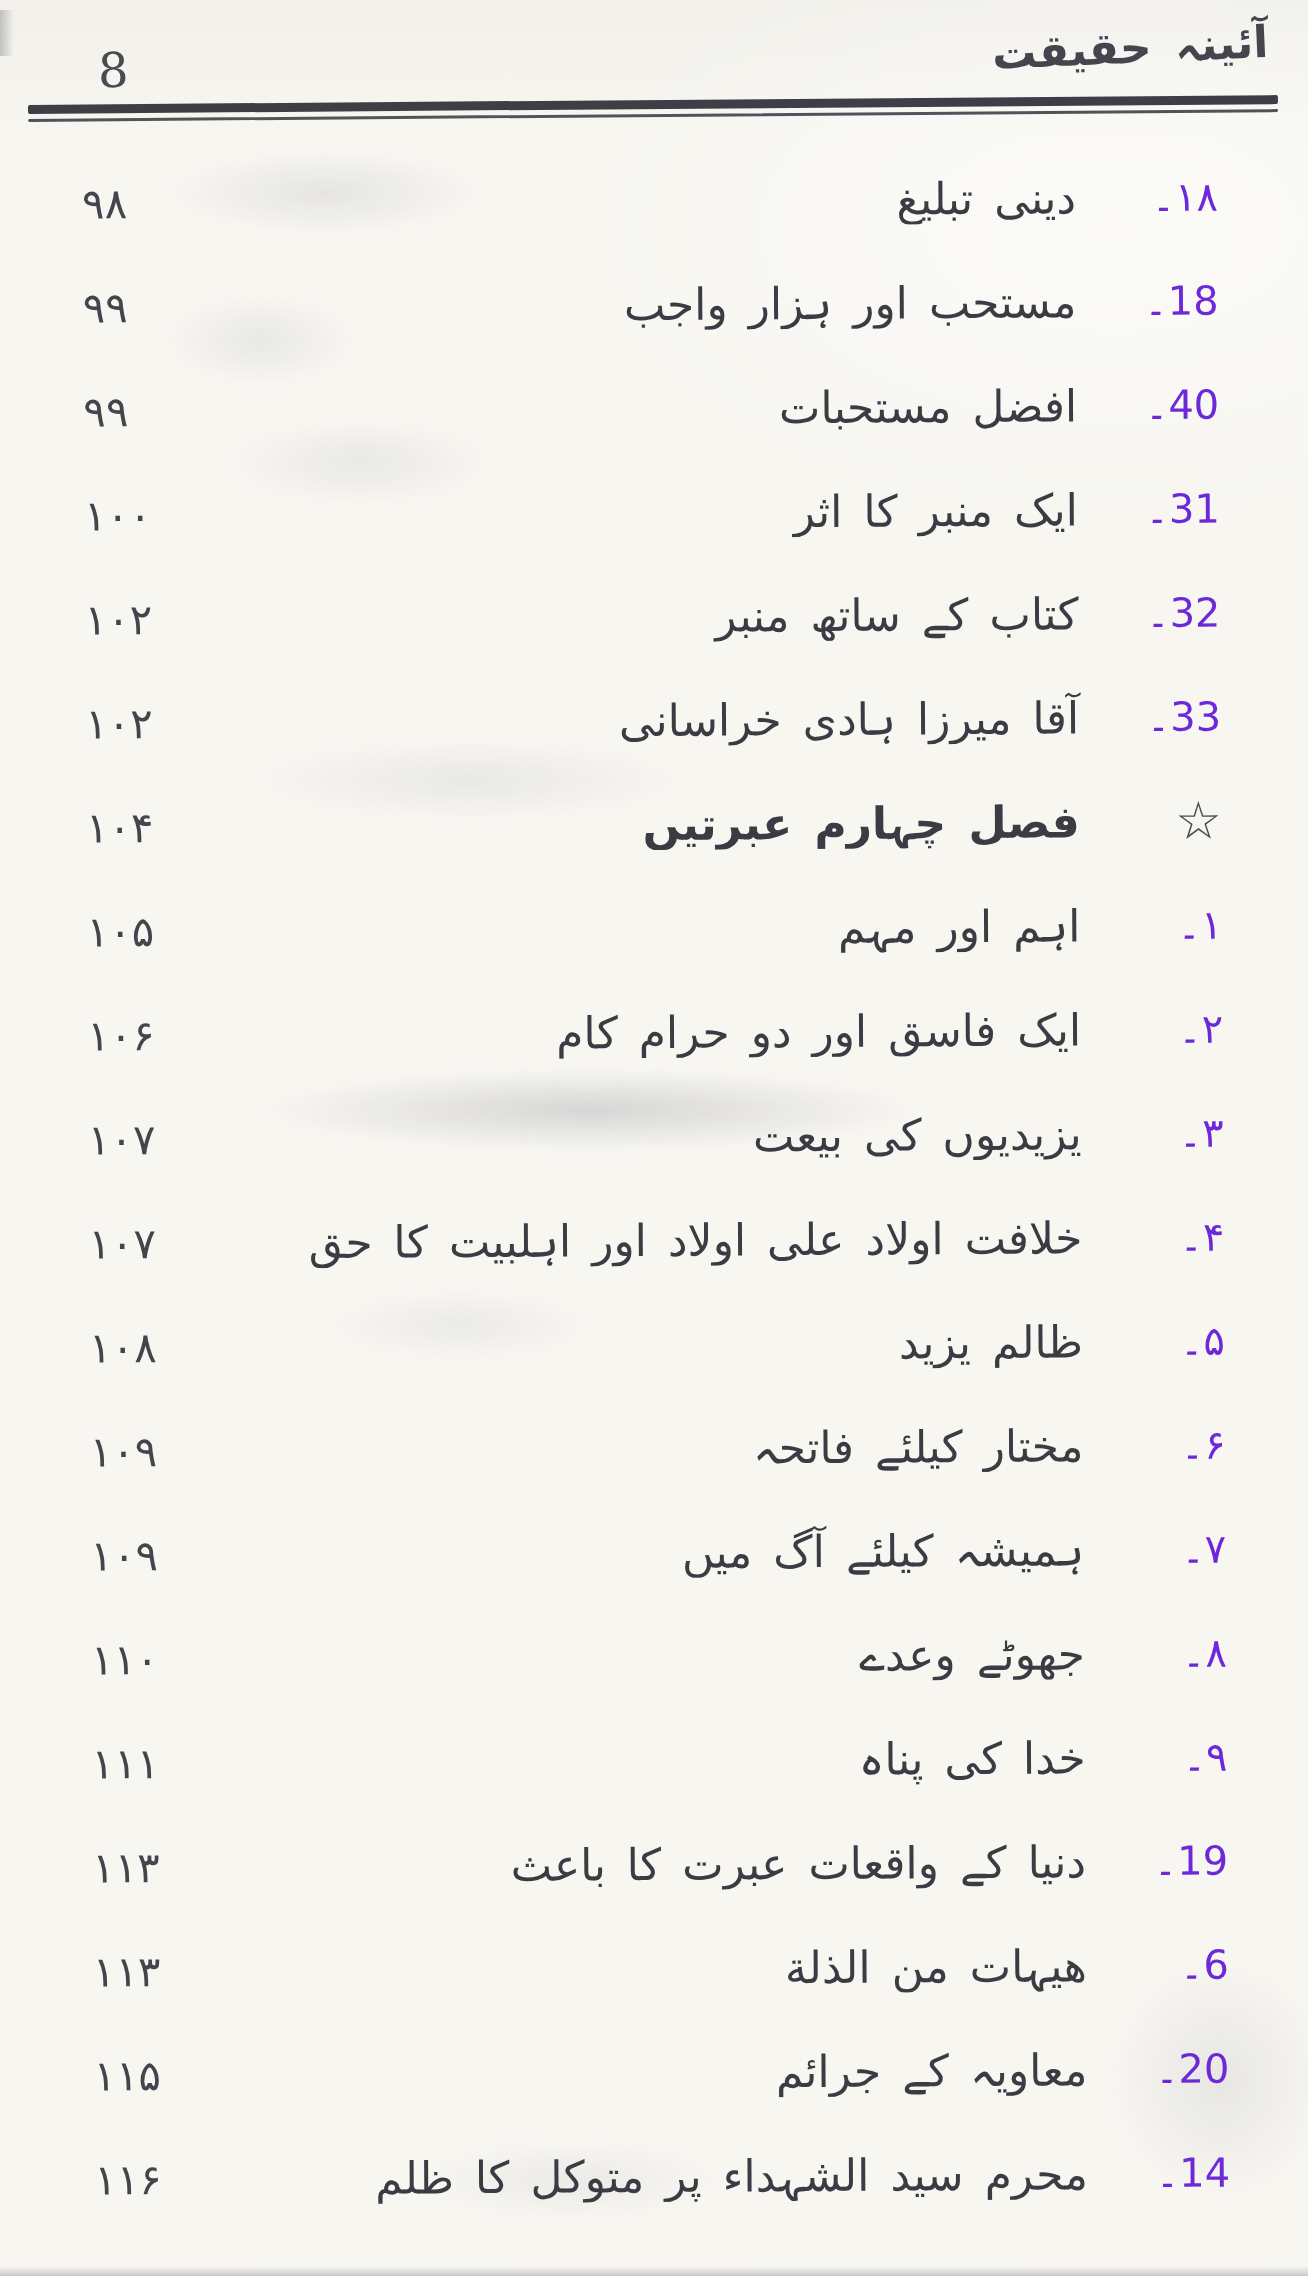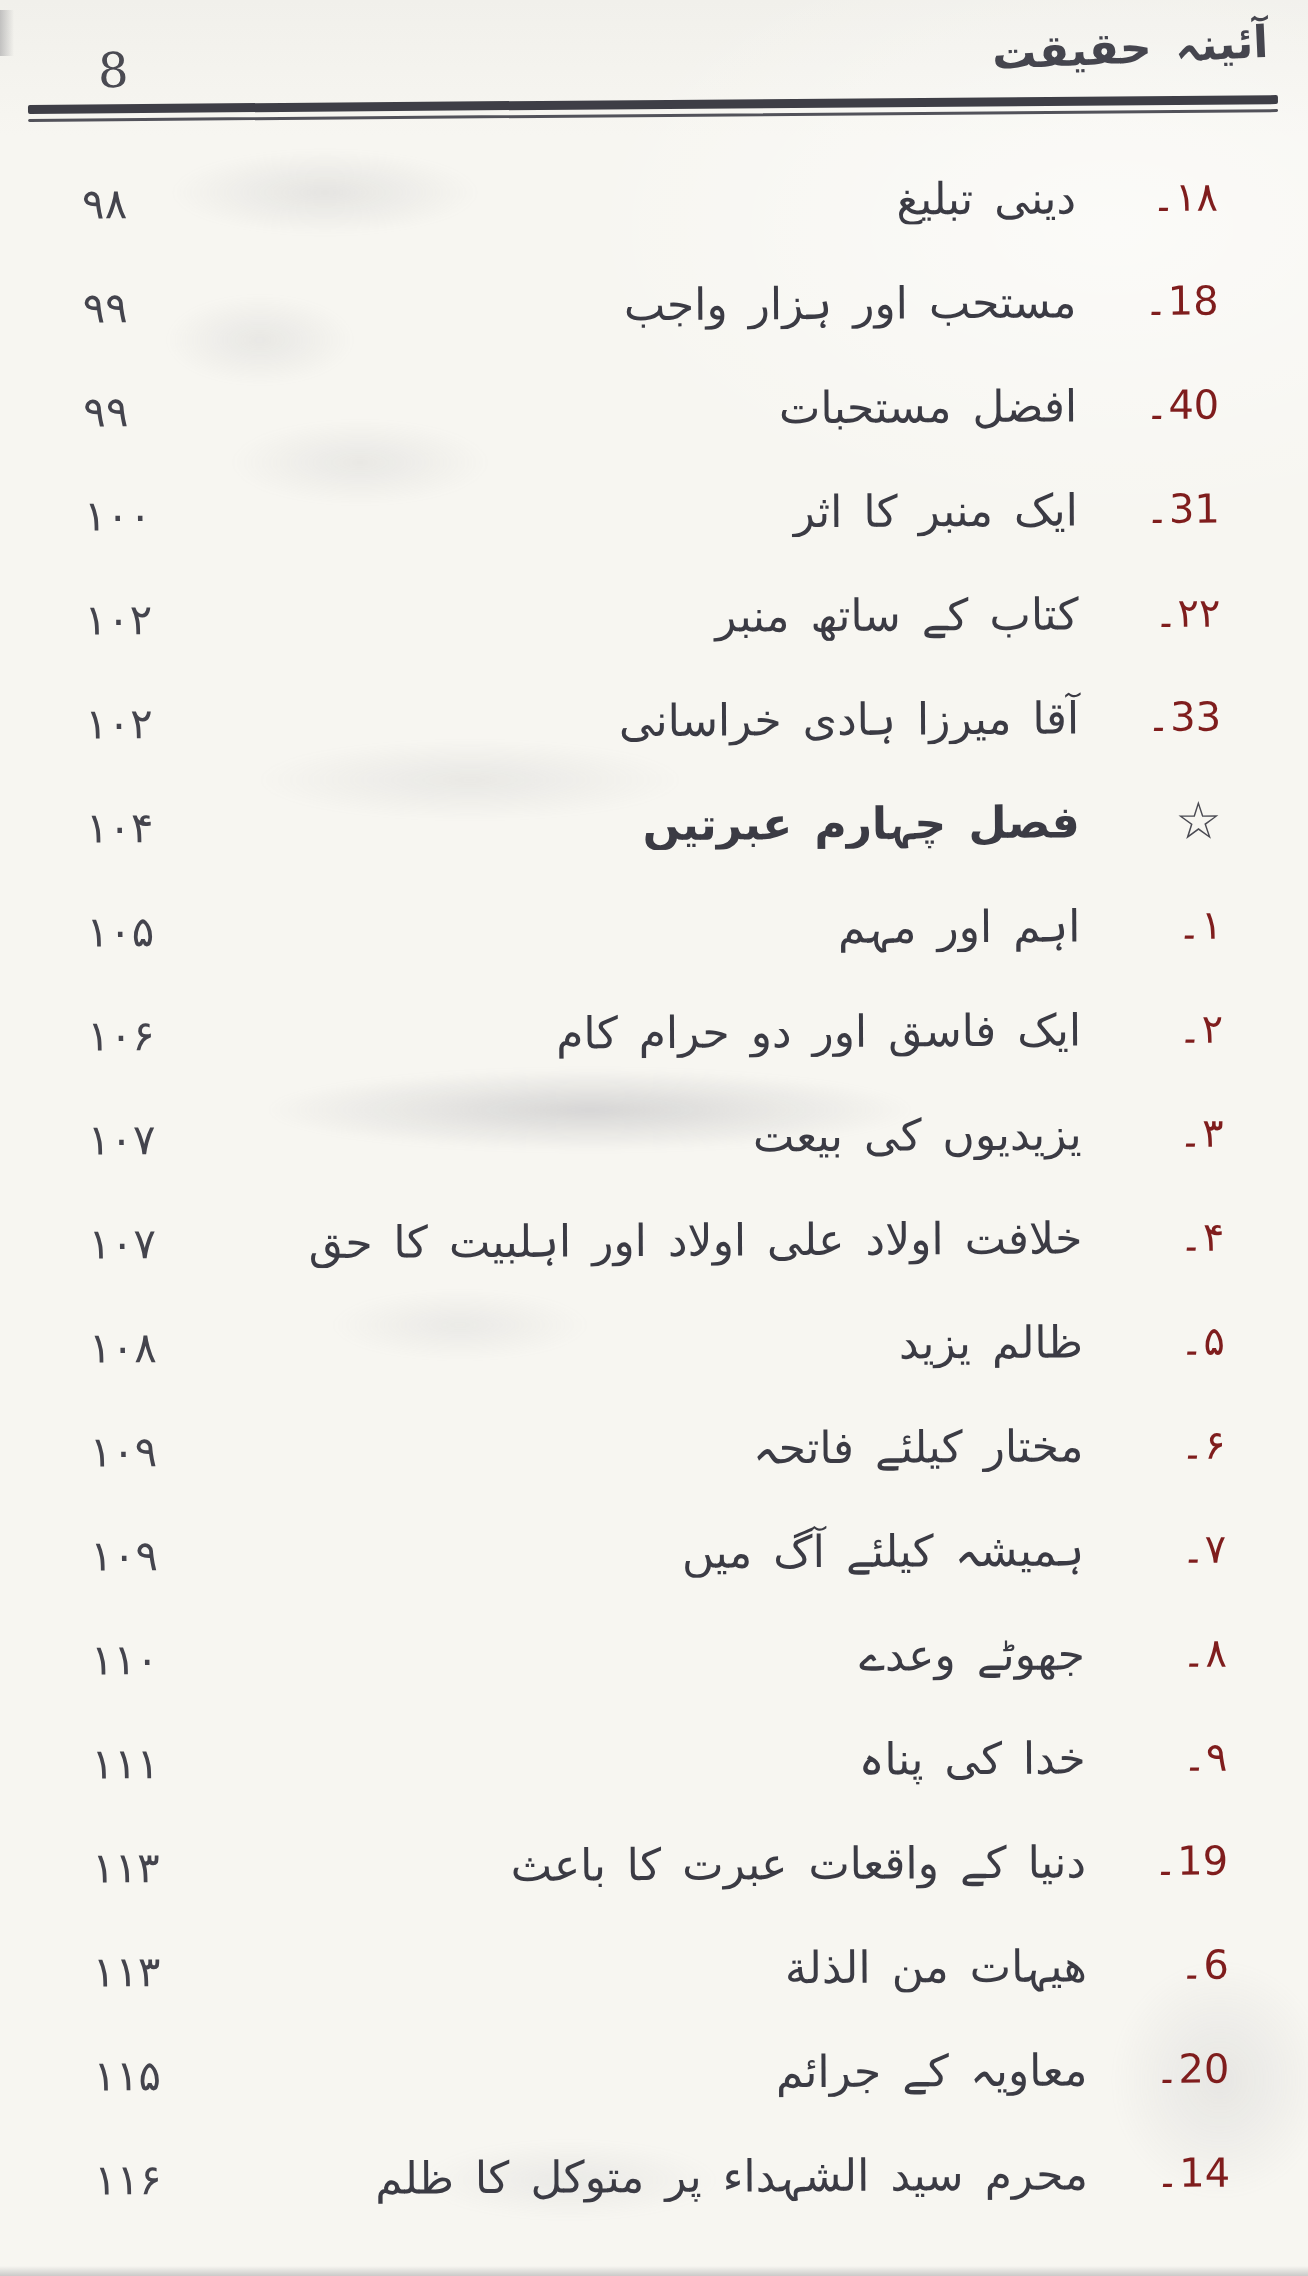--- a/index.html
+++ b/index.html
@@ -88,21 +88,21 @@
     color: #3b3b44;
     white-space: nowrap;
     overflow: hidden;
   }
   .col-serial {
     flex: 0 0 auto;
     width: 112px;
     direction: rtl;
     text-align: right;
     font-size: 40px;
-    color: #7f1d1d;
+    color: #6d28d9;
   }
   .section-row .col-serial { font-size: 52px; color: #4a4a52; }
   .section-row .col-title  { font-weight: bold; }
 
   
   .ghost {
     position: absolute;
     pointer-events: none;
     filter: blur(3px);
     border-radius: 50%;
@@ -165,21 +165,21 @@
     <div class="col-serial">40۔</div>
   </div>
       <div class="row">
     <div class="col-page">۱۰۰</div>
     <div class="col-title">ایک منبر کا اثر</div>
     <div class="col-serial">31۔</div>
   </div>
       <div class="row">
     <div class="col-page">۱۰۲</div>
     <div class="col-title">کتاب کے ساتھ منبر</div>
-    <div class="col-serial">۲۲۔</div>
+    <div class="col-serial">32۔</div>
   </div>
       <div class="row">
     <div class="col-page">۱۰۲</div>
     <div class="col-title">آقا میرزا ہادی خراسانی</div>
     <div class="col-serial">33۔</div>
   </div>
       <div class="row section-row">
     <div class="col-page">۱۰۴</div>
     <div class="col-title">فصل چہارم عبرتیں</div>
     <div class="col-serial">☆</div>

